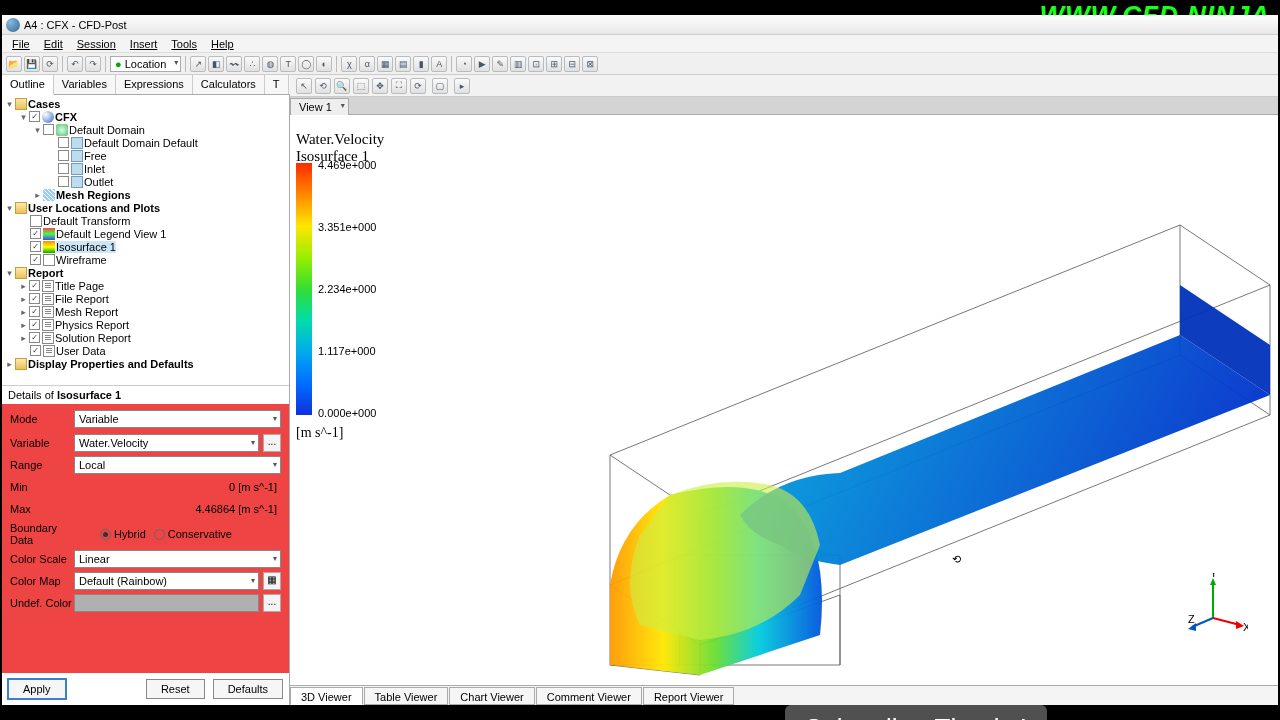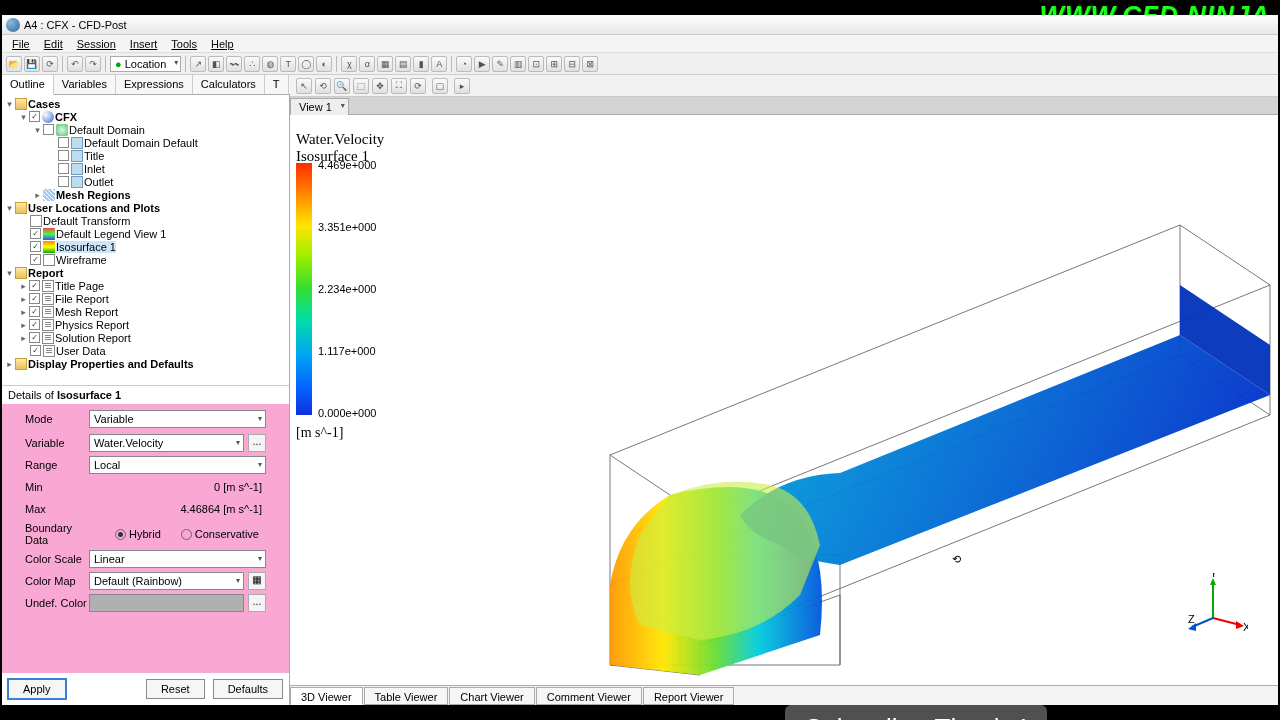--- a/index.html
+++ b/index.html
@@ -35,21 +35,21 @@
 .ico-iso { background: linear-gradient(#f80,#ff0,#0a0); }
 .ico-wire { background: #fff; border: 1px solid #888; }
 .ico-report { background: #fff; border: 1px solid #888; position: relative; }
 .ico-report::after { content: ""; position: absolute; left: 2px; right: 2px; top: 2px; height: 1px; background: #888; box-shadow: 0 2px #888, 0 4px #888; }
 .ico-sphere { background: radial-gradient(circle at 30% 30%,#fff,#36c); border-radius: 50%; }
 .details-title { padding: 3px 6px; font-size: 11px; background: #fff; border-top: 1px solid #ccc; }
 .details-title b {}
 .detail-tabs { display: flex; border-bottom: 1px solid #aaa; background: #f0f0f0; padding-left: 6px; }
 .detail-tabs span { padding: 3px 10px; border: 1px solid #aaa; border-bottom: none; background: #eee; margin-right: -1px; font-size: 11px; }
 .detail-tabs span.active { background: #fff; }
-.detail-body { flex: 1; padding: 6px 23px; background: #f9a8d4; overflow: auto; }
+.detail-body { flex: 1; padding: 6px 8px; background: #ef4444; overflow: auto; }
 .row { display: flex; align-items: center; margin-bottom: 4px; min-height: 18px; }
 .row label { width: 64px; font-size: 11px; }
 .row .field { flex: 1; }
 .combo { width: 100%; border: 1px solid #888; background: #fff; padding: 1px 14px 1px 4px; font-size: 11px; position: relative; height: 18px; line-height: 14px; }
 .combo::after { content: "▾"; position: absolute; right: 3px; top: 1px; font-size: 8px; color: #555; }
 .ellips { width: 18px; height: 18px; border: 1px solid #aaa; background: #f4f4f4; margin-left: 4px; text-align: center; line-height: 14px; font-size: 10px; }
 .valtxt { text-align: right; padding-right: 4px; }
 .radio { width: 11px; height: 11px; border: 1px solid #666; border-radius: 50%; display: inline-flex; align-items: center; justify-content: center; margin-right: 3px; }
 .radio.on::after { content: ""; width: 5px; height: 5px; background: #333; border-radius: 50%; }
 .color-swatch { flex: 1; height: 18px; border: 1px solid #888; background: #b0b0b0; }
@@ -165,21 +165,21 @@
             <span class="lbl">Default Domain</span>
           </div>
         <div class="tree-item" style="padding-left:54px">
             <span class="chk"></span>
             <span class="ico ico-geom"></span>
             <span class="lbl">Default Domain Default</span>
           </div>
         <div class="tree-item" style="padding-left:54px">
             <span class="chk"></span>
             <span class="ico ico-geom"></span>
-            <span class="lbl">Title</span>
+            <span class="lbl">Free</span>
           </div>
         <div class="tree-item" style="padding-left:54px">
             <span class="chk"></span>
             <span class="ico ico-geom"></span>
             <span class="lbl">Inlet</span>
           </div>
         <div class="tree-item" style="padding-left:54px">
             <span class="chk"></span>
             <span class="ico ico-geom"></span>
             <span class="lbl">Outlet</span>
@@ -288,21 +288,21 @@
         <div class="row">
             <label>Min</label>
             <div class="field valtxt">0 [m s^-1]</div>
           </div>
         <div class="row">
             <label>Max</label>
             <div class="field valtxt">4.46864 [m s^-1]</div>
           </div>
         <div class="row">
             <label>Boundary Data</label>
-          <div class="field" style="display:flex;gap:20px;padding-left:26px">
+          <div class="field" style="display:flex;gap:8px;padding-left:26px">
             <span style="display:flex;align-items:center">
                 <span class="radio on"></span>
                 <span>Hybrid</span>
               </span>
             <span style="display:flex;align-items:center">
                 <span class="radio"></span>
                 <span>Conservative</span>
               </span>
           </div>
         </div>

